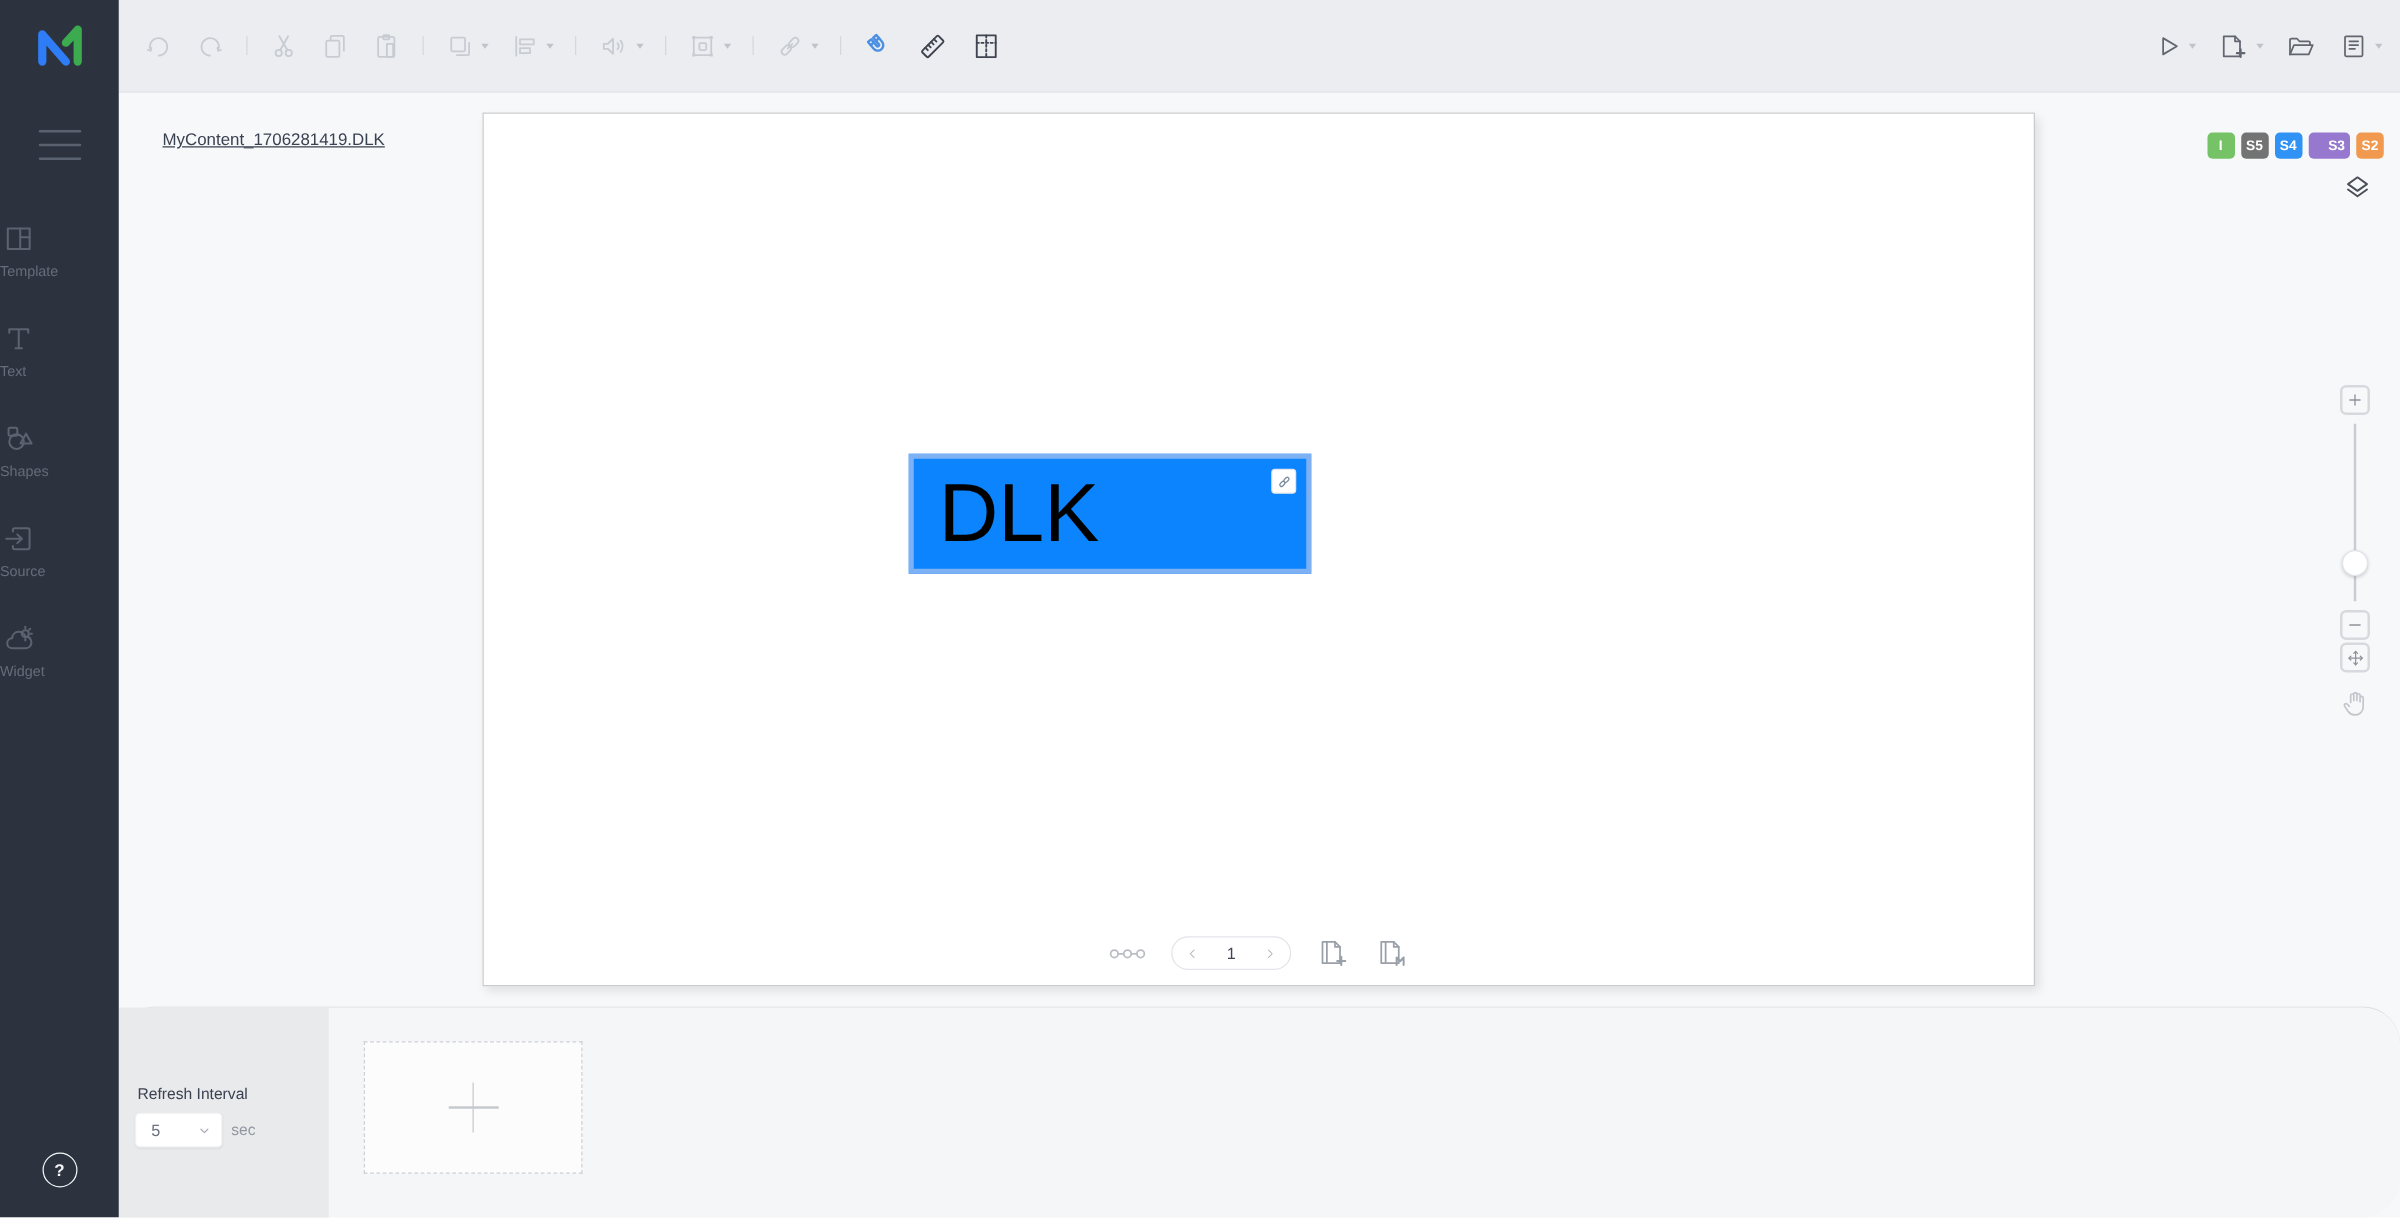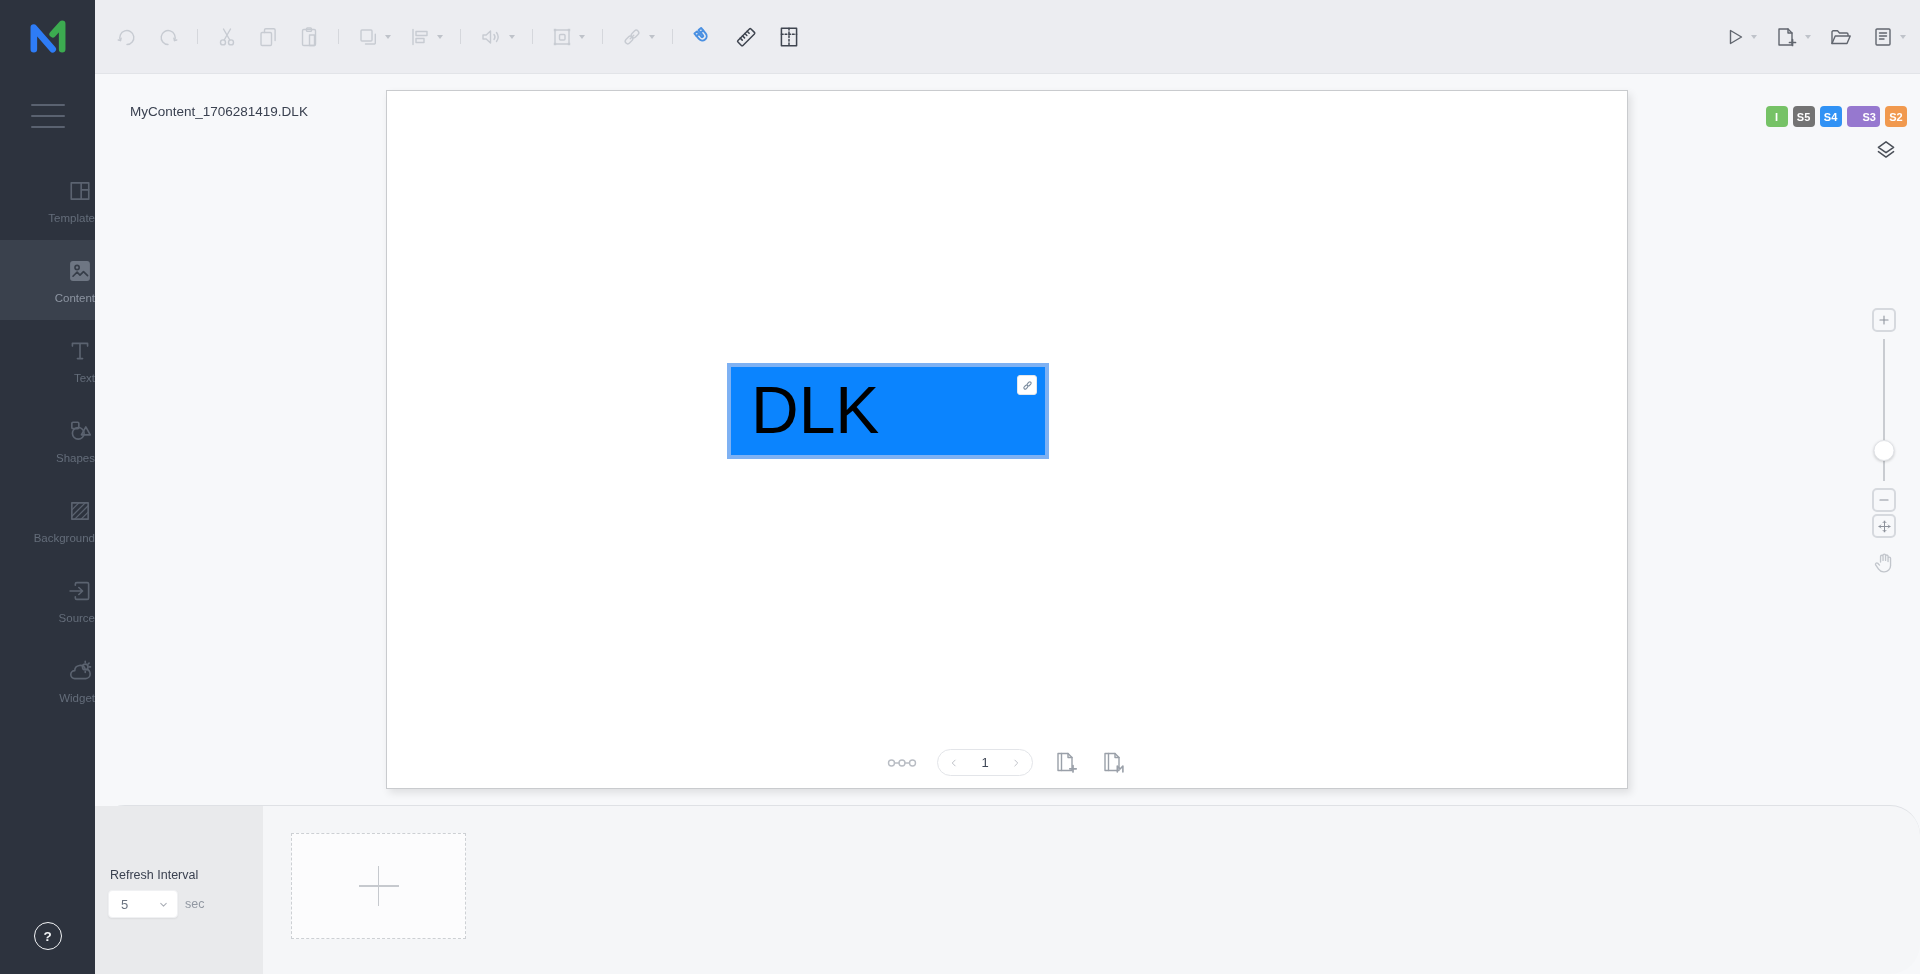--- a/index.html
+++ b/index.html
@@ -5,21 +5,21 @@
   * { margin:0; padding:0; box-sizing:border-box; }
   html,body { width:1920px; height:974px; overflow:hidden; font-family:"Liberation Sans", sans-serif; }
   .app { position:relative; width:1920px; height:974px; background:#f7f8fa; }
 
   
   .sidebar { position:absolute; left:0; top:0; width:95px; height:974px; background:#2d333e; z-index:5; }
   .logo-box { height:74px; display:flex; align-items:center; justify-content:center; }
   .hamburger { margin:30px auto 0; width:34px; height:24px; display:flex; flex-direction:column; justify-content:space-between; cursor:pointer; background:none; border:none; }
   .hamburger span { display:block; height:2px; background:#5a6270; border-radius:1px; }
   .side-nav { position:absolute; top:160px; left:0; width:95px; }
-  .side-item { width:95px; height:80px; display:flex; flex-direction:column; align-items:flex-end; justify-content:center; gap:7px; cursor:pointer; color:#5d6troke674; }
+  .side-item { width:95px; height:80px; display:flex; flex-direction:column; align-items:flex-start; justify-content:center; gap:7px; cursor:pointer; color:#5d6troke674; }
   .side-item { color:#5d6674; }
   .side-item .lbl { font-size:11.5px; color:#646d7a; }
   .side-item.active { background:#3a414d; }
   .side-item.active .lbl { color:#8d95a2; }
   .side-item svg { stroke:#5b6370; }
   .help-ring { position:absolute; left:50%; transform:translateX(-50%); bottom:24px; width:28px; height:28px; border:1.6px solid #f3f5f7; border-radius:50%; background:none; color:#f3f5f7; font-size:13.5px; font-weight:bold; display:flex; align-items:center; justify-content:center; cursor:pointer; }
 
   
   .toolbar { position:absolute; left:95px; top:0; right:0; height:74px; background:#ecedf1; border-bottom:1px solid #e2e4e8; display:flex; align-items:center; justify-content:space-between; padding:0 14px 0 20px; z-index:4; }
   .tb-group { display:flex; align-items:center; gap:17px; }
@@ -27,21 +27,21 @@
   .tb-sep { width:1px; height:15px; background:#d5d7dc; }
   .caret { width:0; height:0; border-left:3.5px solid transparent; border-right:3.5px solid transparent; border-top:4.5px solid #bfc3ca; }
   .ic { fill:none; stroke:currentColor; stroke-width:1.4; stroke-linecap:round; stroke-linejoin:round; }
   .c-gray { color:#c7cbd2; }
   .c-dark { color:#3f4550; }
   .c-mid  { color:#61666f; }
   .c-blue { color:#4a90e2; }
 
   
   .workspace { position:absolute; left:95px; top:74px; right:0; height:731px; background:#f7f8fa; }
-  .filename { position:absolute; left:35px; top:30px; font-size:13.5px; color:#3a4150; }
+  .filename { position:absolute; left:35px; top:30px; font-size:13.5px; color:#3a4150;text-decoration:underline; }
   .canvas { position:absolute; left:291px; top:16px; width:1242px; height:699px; background:#ffffff; border:1px solid #c9cbce; box-shadow:3px 4px 8px rgba(0,0,0,0.10); }
 
   .element { position:absolute; left:340px; top:272px; width:322px; height:96px; border:4px solid #7eb1f3; cursor:move; }
   .element-text { display:block; font-size:66px; line-height:86px; color:#000; padding-left:20px; letter-spacing:0; }
   .link-chip { position:absolute; top:8px; right:8px; width:20px; height:20px; background:#fff; border:1px solid #e3e7ec; border-radius:3px; display:flex; align-items:center; justify-content:center; cursor:pointer; color:#7e8ea0; }
 
   .page-nav { position:absolute; left:0; right:0; bottom:12px; display:flex; align-items:center; justify-content:center; gap:20px; }
   .ooo { color:#b9bdc4; display:flex; cursor:pointer; background:none; border:none; }
   .pill { width:96px; height:27px; border:1px solid #e3e5e9; border-radius:14px; background:#fff; display:flex; align-items:center; justify-content:space-between; padding:0 9px; }
   .pill .pg { font-size:13px; color:#3f4656; }
@@ -232,48 +232,33 @@
     </button>
 
     <nav class="side-nav">
       <div class="side-item">
         <svg class="ic" width="30" height="28" viewBox="0 0 24 24">
             <rect x="4.5" y="5" width="15" height="14"></rect>
             <path d="M13 5 V19 M13 11 H19.5"></path>
           </svg>
         <span class="lbl">Template</span>
       </div>
-      <div class="side-item active">
-        <svg width="30" height="28" viewBox="0 0 24 24">
-            <rect x="3.5" y="3.5" width="17" height="17" rx="2.5" fill="#6e7683" stroke="none"></rect>
-            <circle cx="9.5" cy="9" r="1.8" fill="none" stroke="#363d48" stroke-width="1.4"></circle>
-            <path d="M6 16.5 l3.5-3.5 2.5 2.5 3-3 3.5 3.5" fill="none" stroke="#363d48" stroke-width="1.4" stroke-linecap="round" stroke-linejoin="round"></path>
-          </svg>
-        <span class="lbl">Content</span>
-      </div>
       <div class="side-item">
         <svg class="ic" width="30" height="28" viewBox="0 0 24 24">
             <path d="M5.5 5.5 h13 M5.5 5.5 v2.3 M18.5 5.5 v2.3 M12 5.5 V18.5 M9.8 18.5 h4.4"></path>
           </svg>
         <span class="lbl">Text</span>
       </div>
       <div class="side-item">
         <svg class="ic" width="30" height="28" viewBox="0 0 24 24">
             <rect x="5" y="4.5" width="6" height="5.5" rx="1"></rect>
             <circle cx="10.5" cy="14" r="5"></circle>
             <path d="M17 8.5 l3.8 6.8 h-7.6 z"></path>
           </svg>
         <span class="lbl">Shapes</span>
-      </div>
-      <div class="side-item">
-        <svg class="ic" width="30" height="28" viewBox="0 0 24 24">
-            <rect x="5" y="5" width="14" height="14"></rect>
-            <path d="M5 11 L11 5 M5 16.5 L16.5 5 M7.5 19 L19 7.5 M13 19 L19 13" stroke-width="1.1"></path>
-          </svg>
-        <span class="lbl">Background</span>
       </div>
       <div class="side-item">
         <svg class="ic" width="30" height="28" viewBox="0 0 24 24">
             <path d="M8 7 V6 a1.2 1.2 0 0 1 1.2-1.2 h9 A1.2 1.2 0 0 1 19.4 6 v12 a1.2 1.2 0 0 1-1.2 1.2 h-9 A1.2 1.2 0 0 1 8 18 v-1"></path>
             <path d="M3.5 12 H14 M11 9 l3.2 3 L11 15"></path>
           </svg>
         <span class="lbl">Source</span>
       </div>
       <div class="side-item">
         <svg class="ic" width="30" height="28" viewBox="0 0 24 24">

